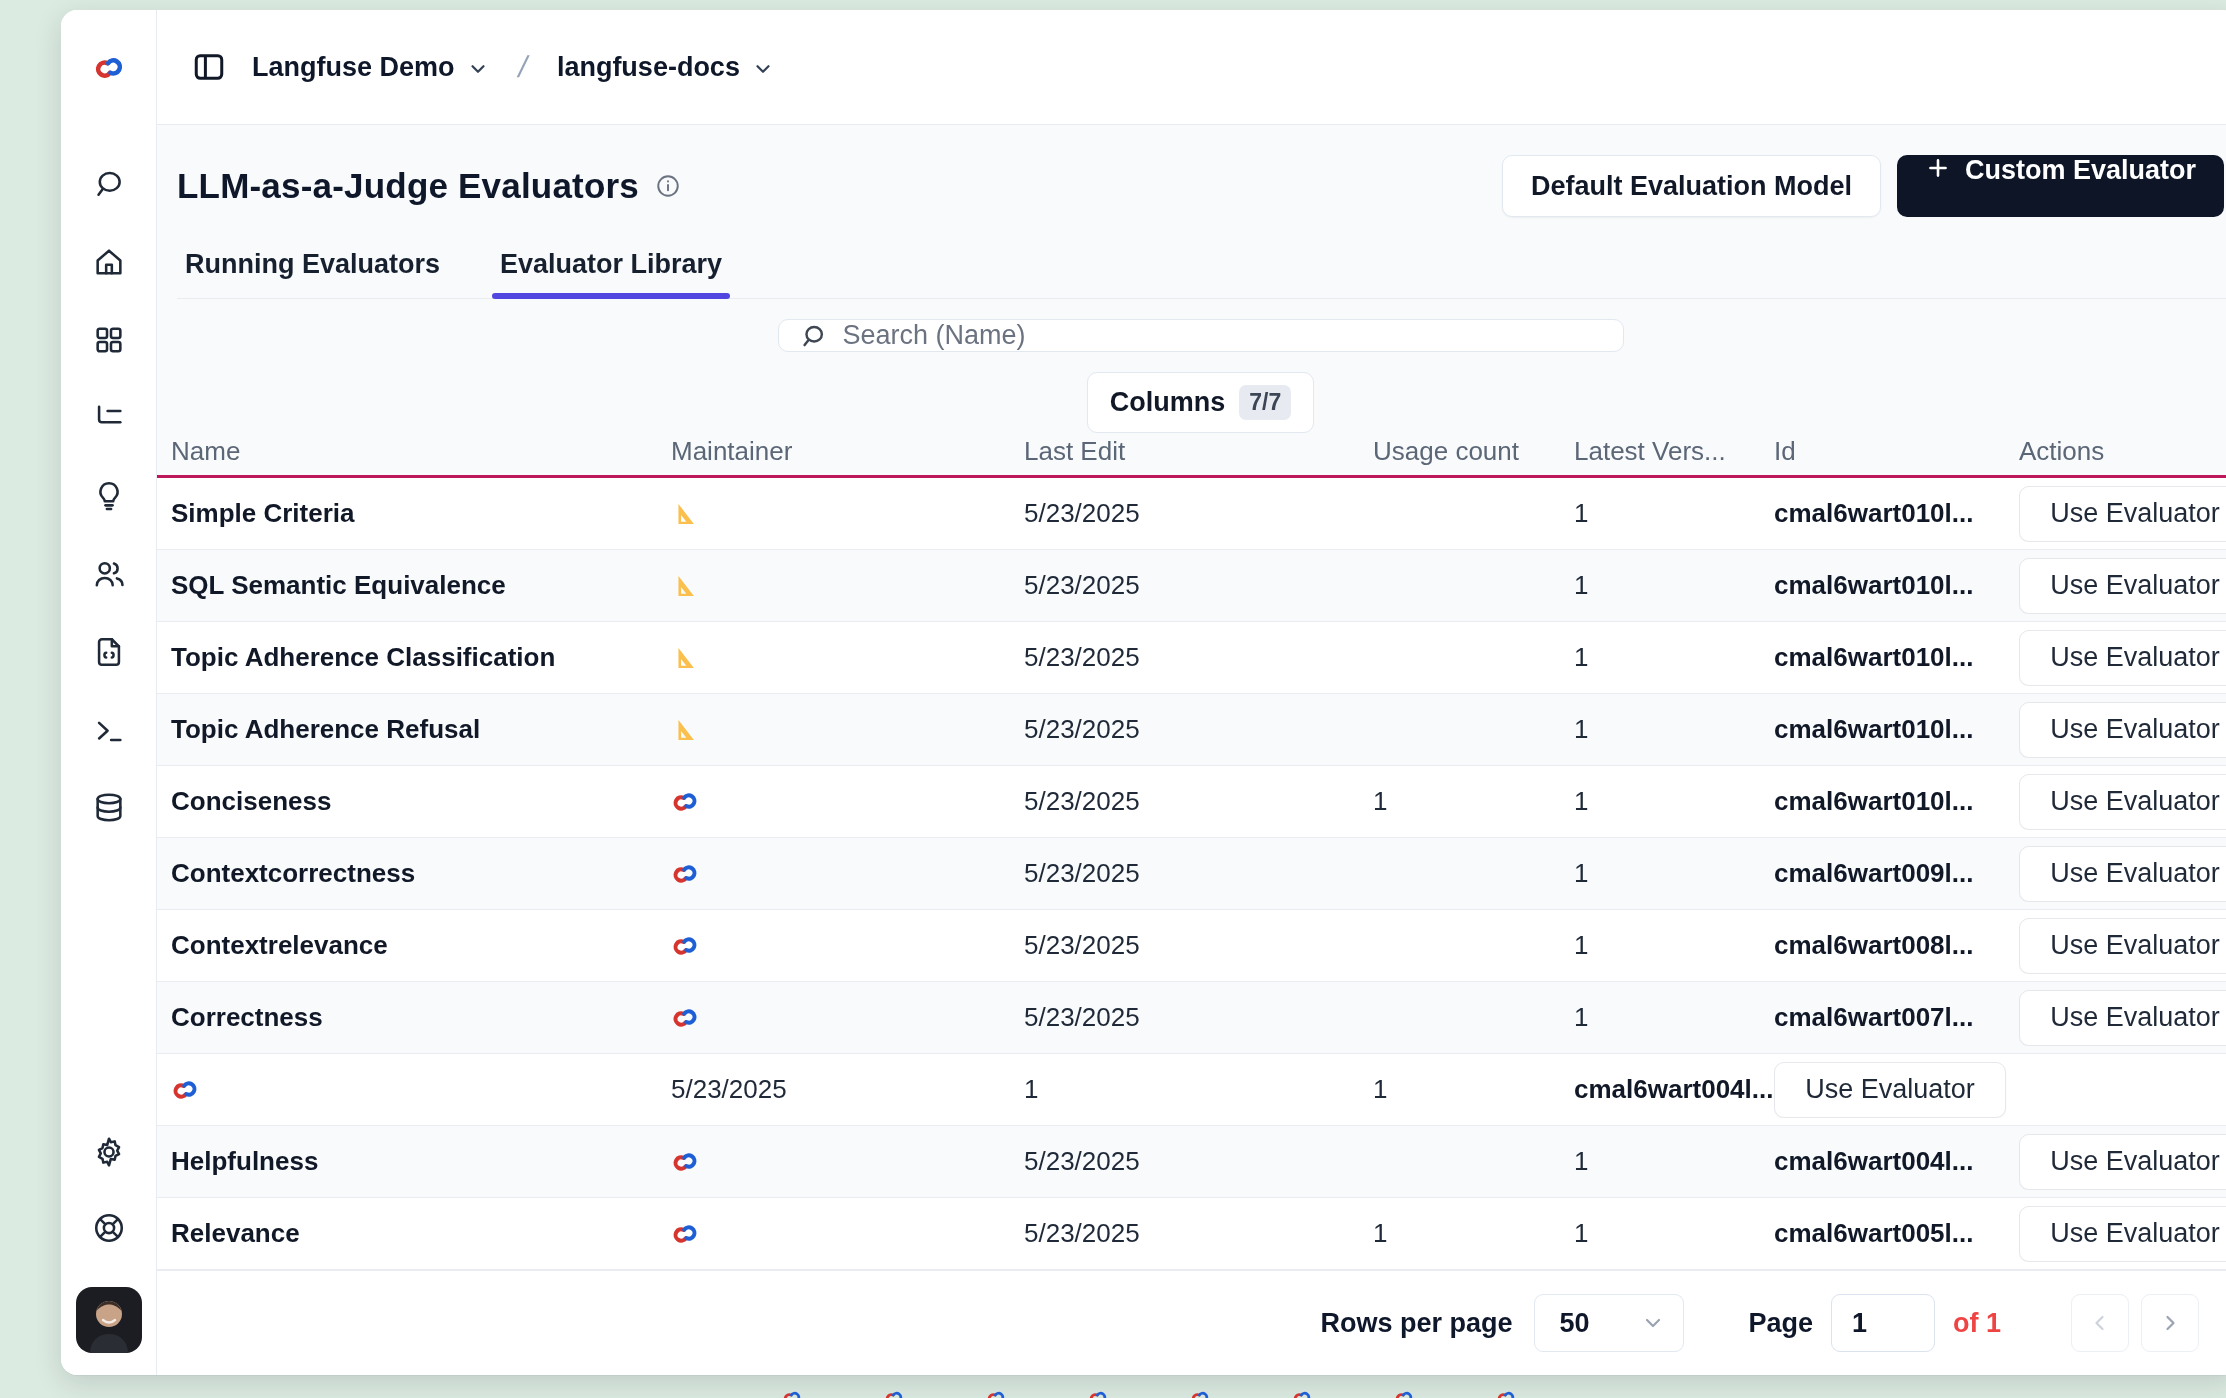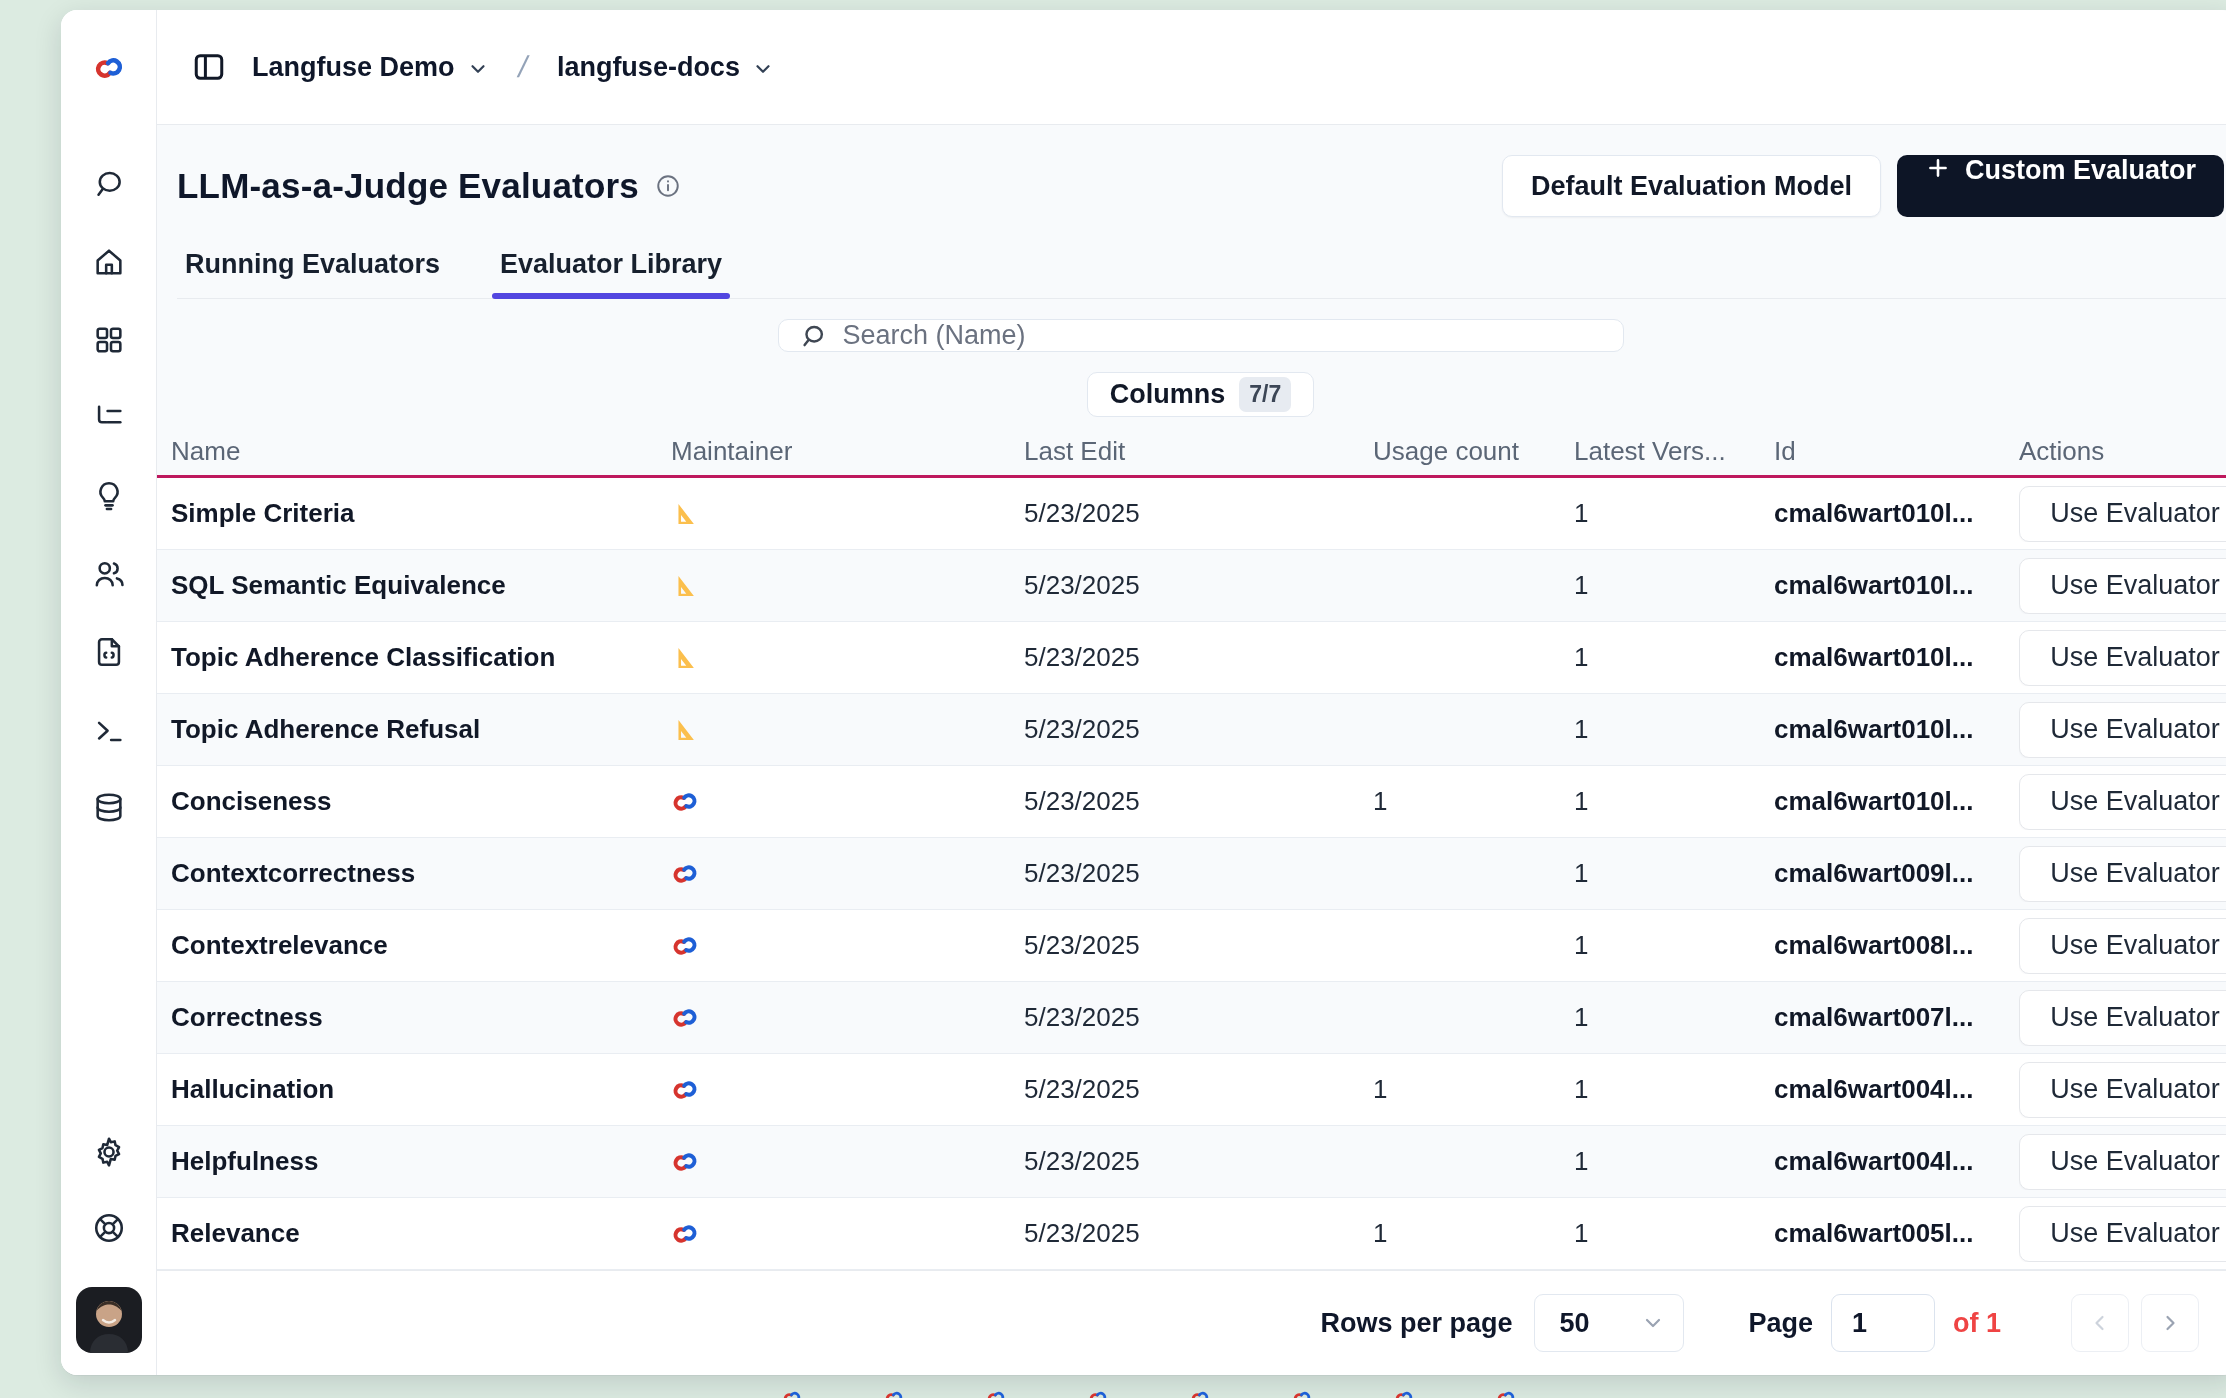--- a/index.html
+++ b/index.html
@@ -52,21 +52,21 @@
   .tabs{ display:flex; gap:44px; margin:26px 0 0 20px; border-bottom:1px solid #e8ebef; padding:0; }
   .tab{ font-size:27px; font-weight:600; color:#17202e; padding:6px 8px 18px 8px; position:relative; cursor:pointer; }
   .tab.active::after{ content:""; position:absolute; left:0; right:0; bottom:-1px; height:6px; border-radius:3px; background:var(--accent,#5246e0); }
   
   .toolbar{ display:flex; align-items:center; gap:20px; margin:20px 14px 0 20px; height:64px;flex-direction:column; }
   .search-box{ width:846px; height:64px; background:#fff; border:1px solid #e2e8f0; border-radius:10px;
     display:flex; align-items:center; padding:0 20px; gap:16px; }
   .search-box svg{ width:28px; height:28px; stroke:#3f4753; stroke-width:2.1; fill:none; stroke-linecap:round; }
   .search-box input{ border:none; outline:none; flex:1; font-size:27px; color:#111827; background:transparent; font-family:inherit; }
   .search-box input::placeholder{ color:#6b7280; }
-  .columns-btn{ height:64px; padding:4px 22px; background:#fff; border:1px solid #e2e8f0; border-radius:10px;
+  .columns-btn{ height:64px; padding:12px 22px; background:#fff; border:1px solid #e2e8f0; border-radius:10px;
     display:flex; align-items:center; gap:14px; font-size:27px; font-weight:600; color:#111827; cursor:pointer; font-family:inherit; }
   .col-badge{ background:#e7ebf1; color:#3c4656; border-radius:7px; padding:4px 10px; font-size:23px; font-weight:600; }
   
   .table-clip{ flex:1; min-height:0; overflow:hidden; margin-top:44px; display:flex; flex-direction:column; }
   .tgrid{ display:grid; grid-template-columns:500px 353px 349px 201px 200px 245px 240px; align-items:center; padding-left:14px; }
   .thead{ height:70px; border-bottom:3px solid #be185d; }
   .thead .th{ font-size:26px; font-weight:500; color:#5b6676; white-space:nowrap; overflow:hidden; }
   .trow{ height:72px; border-bottom:1px solid #e9edf2; background:#fff; cursor:pointer; }
   .trow.striped{ background:#f8fafc; }
   .cell{ font-size:26px; color:#1f2937; white-space:nowrap; overflow:hidden; }
@@ -416,21 +416,20 @@
     <div class="cell date">5/23/2025</div>
     <div class="cell num"></div>
     <div class="cell num">1</div>
     <div class="cell id">cmal6wart007l...</div>
     <div class="cell">
       <button class="use-btn">Use Evaluator</button>
     </div>
   </div>
 
   <div class="tgrid trow">
-    <div class="cell name">Hallucination</div>
     <div class="cell">
               <svg class="m-icon" viewBox="0 0 32 32">
                 <use href="#sym-knot"></use>
               </svg>
             </div>
     <div class="cell date">5/23/2025</div>
     <div class="cell num">1</div>
     <div class="cell num">1</div>
     <div class="cell id">cmal6wart004l...</div>
     <div class="cell">

